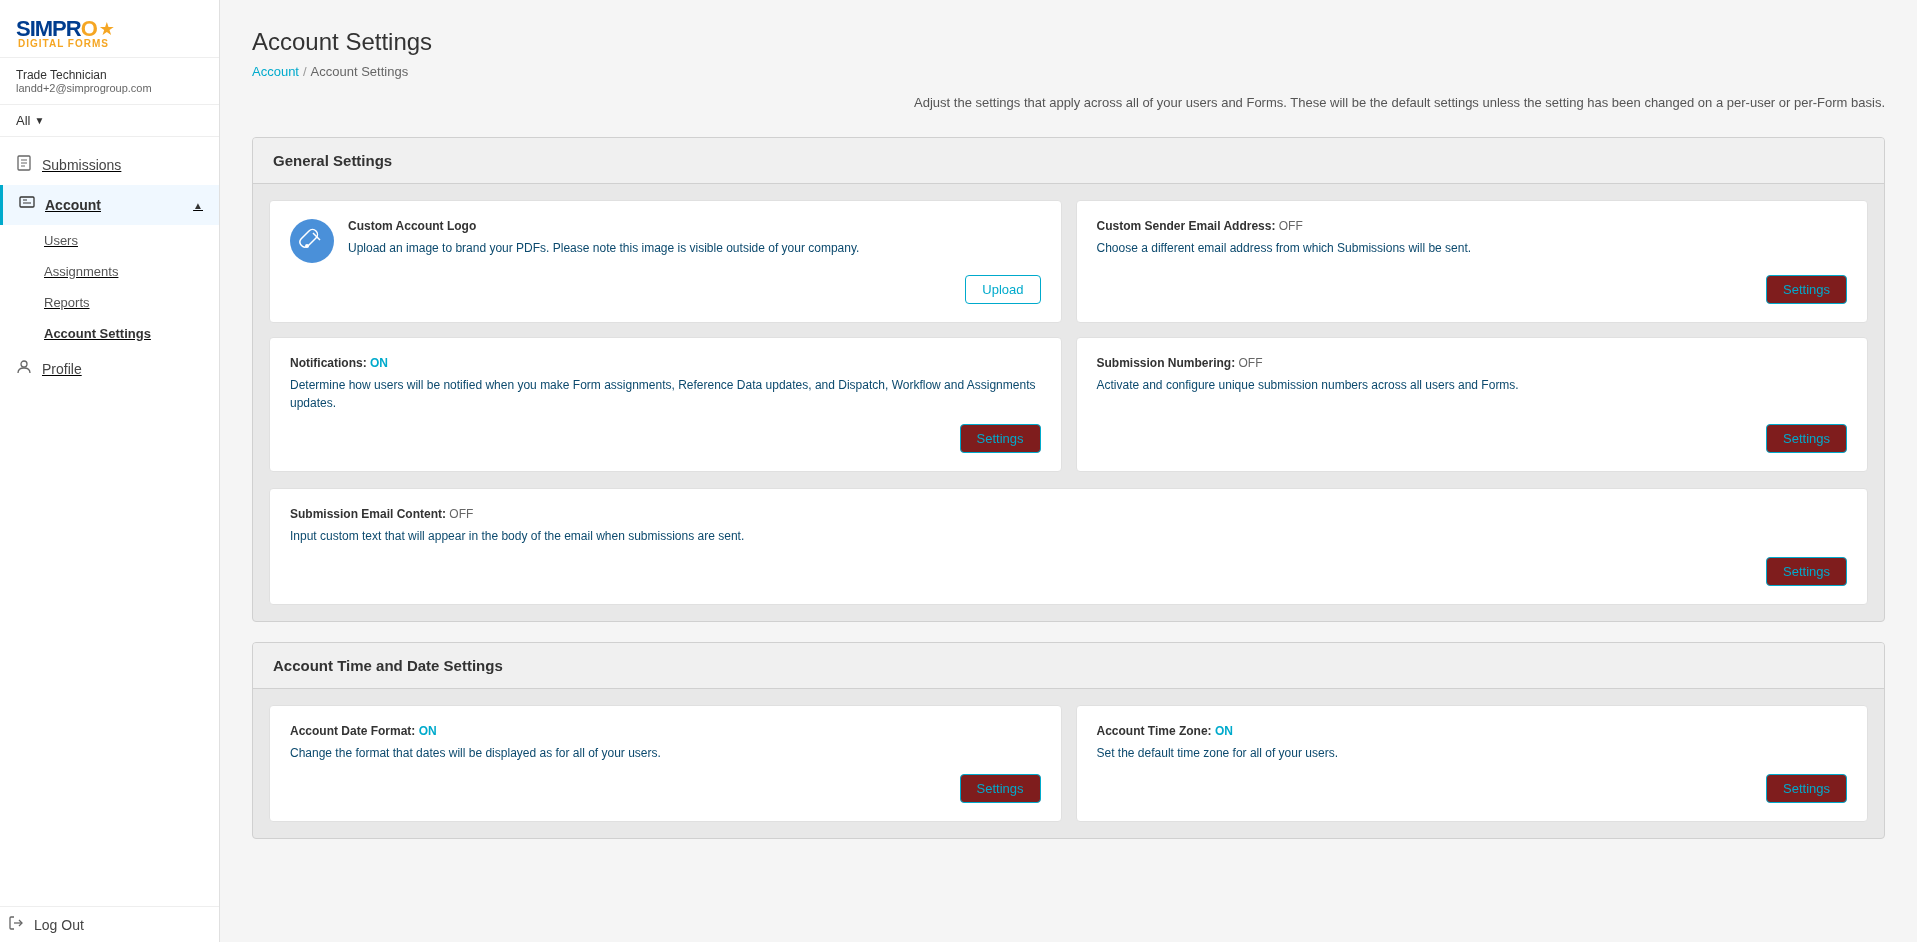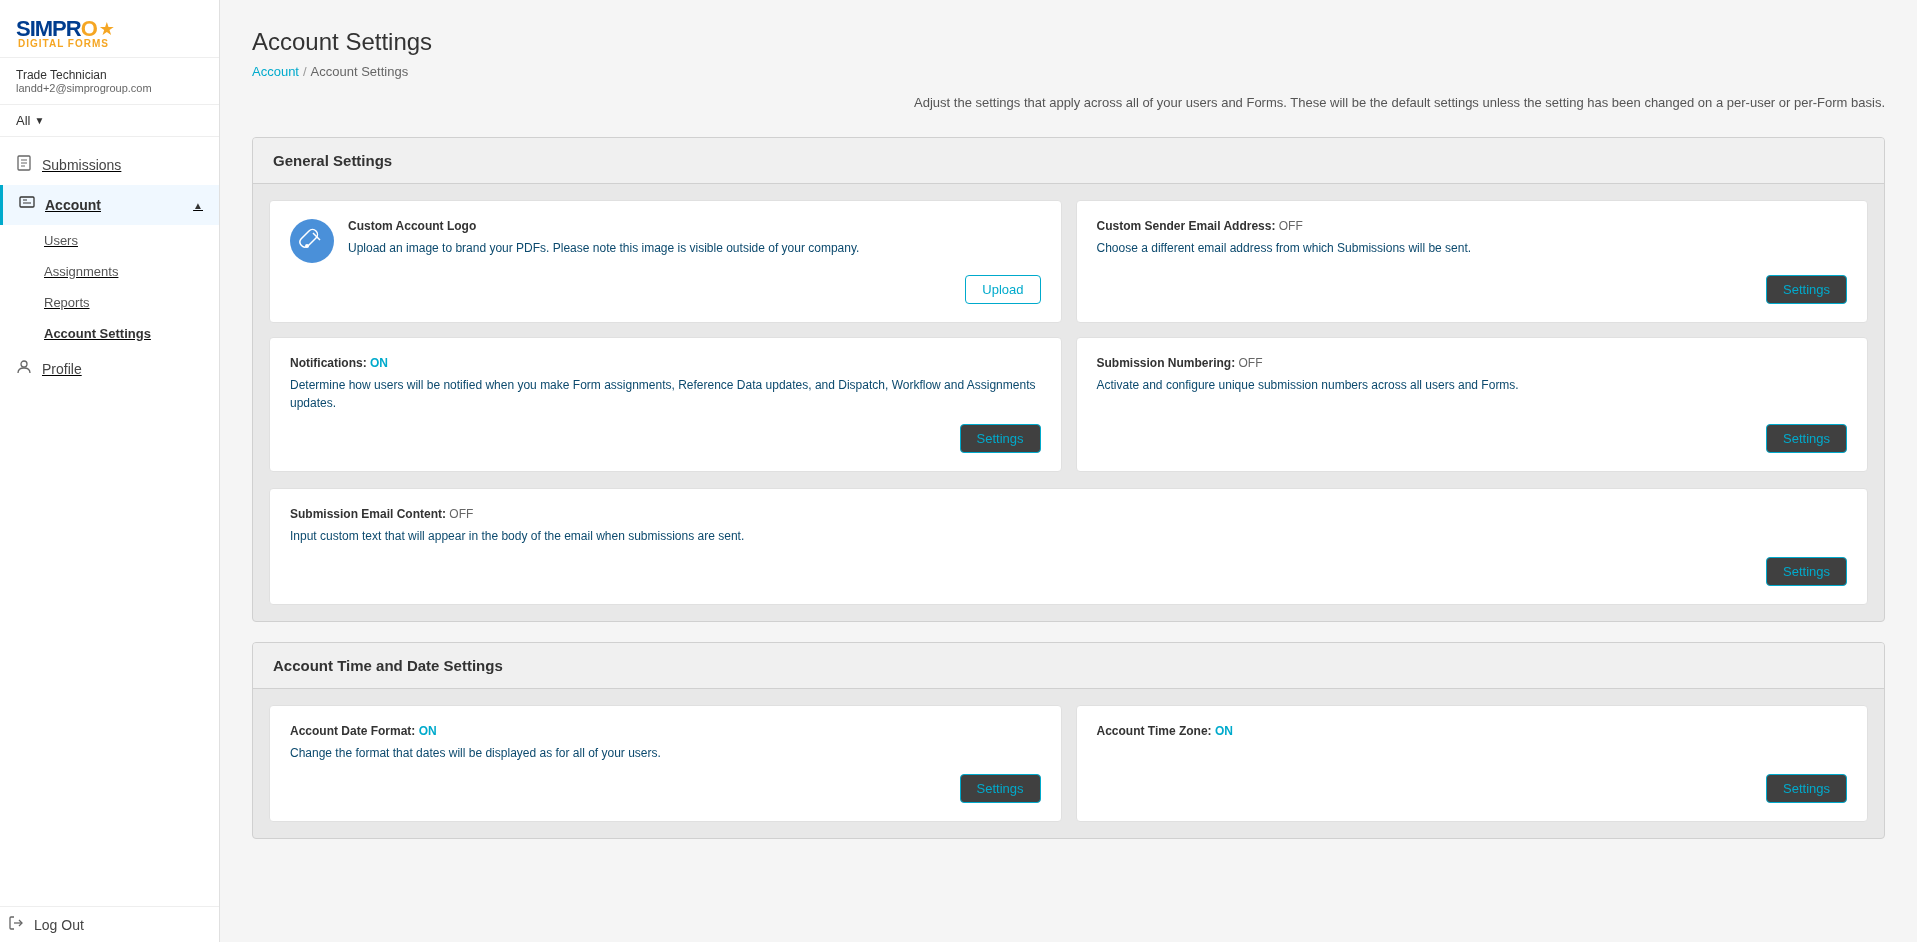--- a/index.html
+++ b/index.html
@@ -216,21 +216,21 @@
       line-height: 1.5;
     }
     .setting-card-action {
       display: flex;
       justify-content: flex-end;
       margin-top: 12px;
     }
     .btn-settings {
       border: 1px solid #00aacc;
       color: #00aacc;
-      background: #404040;
+      background: #7f1d1d;
       border-radius: 4px;
       padding: 6px 16px;
       font-size: 13px;
       cursor: pointer;
     }
     .btn-upload {
       border: 1px solid #00aacc;
       color: #00aacc;
       background: #fff;
       border-radius: 4px;
@@ -410,20 +410,21 @@
         </div>
         <div class="setting-card-action">
           <button class="btn-settings">Settings</button>
         </div>
       </div>
 
       <div class="setting-card">
         <div class="setting-card-top">
           <div class="setting-card-content">
             <div class="setting-card-title">Account Time Zone: <span class="status-on">ON</span></div>
+            <div class="setting-card-desc">Set the default time zone for all of your users.</div>
           </div>
         </div>
         <div class="setting-card-action">
           <button class="btn-settings">Settings</button>
         </div>
       </div>
 
     </div>
   </div>
 </main>

